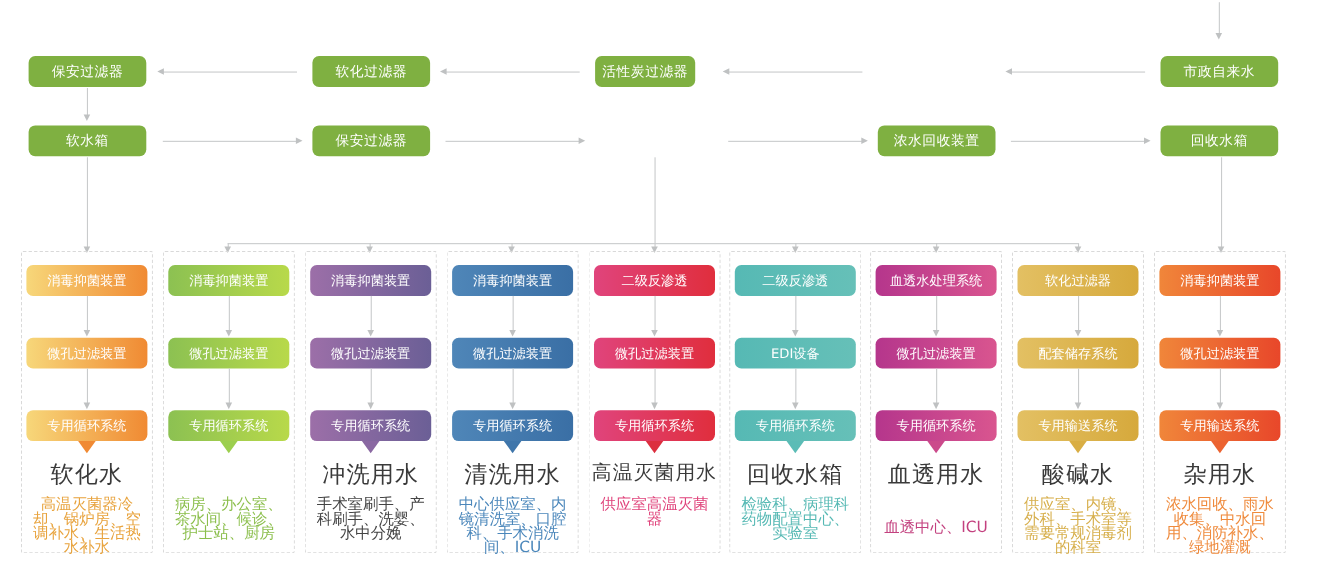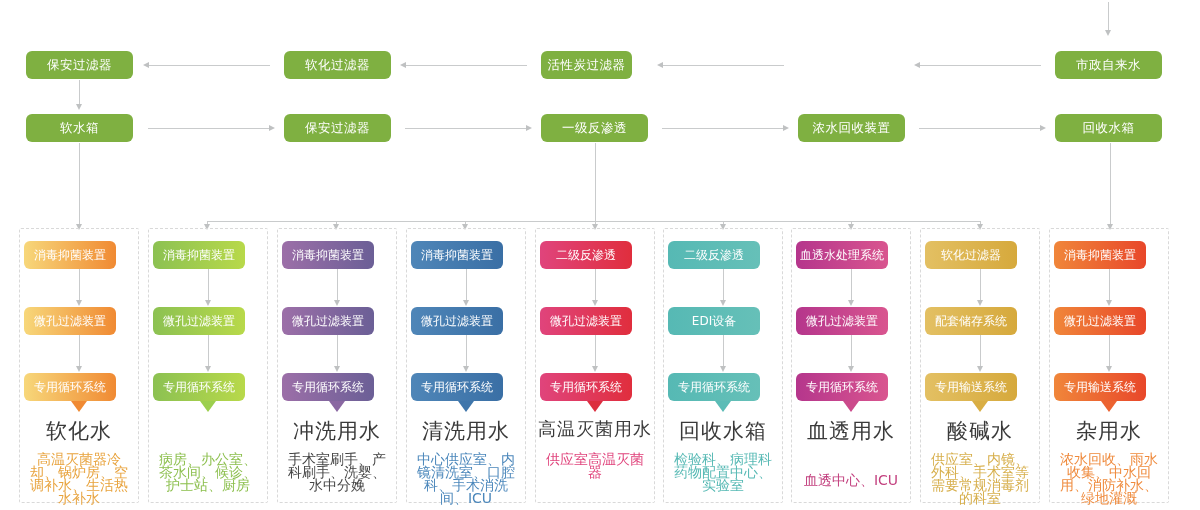--- a/index.html
+++ b/index.html
@@ -40,21 +40,21 @@
     top:228px;
     width:120px;
     height:275px;
     border:1px dashed #d9d9d9;
     border-radius:2px;
     box-sizing:border-box;
   }
   .stepbox{
     position:absolute;
     left:4px;
-    width:92px;
+    width:110px;
     height:28px;
     border-radius:6px;
     color:#ffffff;
     font-size:12px;
     display:flex;align-items:center;justify-content:center;
     white-space:nowrap;
     box-sizing:border-box;
   }
   .s1{top:12px;}
   .s2{top:78px;}
@@ -112,21 +112,20 @@
   <div class="arrow-l" style="left:143px;top:61.5px;"></div>
   <div class="hline" style="left:405px;top:65px;width:122px;"></div>
   <div class="arrow-l" style="left:400px;top:61.5px;"></div>
   <div class="hline" style="left:662px;top:65px;width:122px;"></div>
   <div class="arrow-l" style="left:657px;top:61.5px;"></div>
   <div class="hline" style="left:919px;top:65px;width:122px;"></div>
   <div class="arrow-l" style="left:914px;top:61.5px;"></div>
 
   <div class="gbox" style="left: 26px; top: 114px; width: 107px; background: rgb(127, 176, 65);">软水箱</div>
   <div class="gbox" style="left: 284px; top: 114px; width: 107px; background: rgb(127, 176, 65);">保安过滤器</div>
-  <div class="gbox" style="left: 541px; top: 114px; width: 107px; background: rgb(127, 176, 65);">一级反渗透</div>
   <div class="gbox" style="left: 798px; top: 114px; width: 107px; background: rgb(127, 176, 65);">浓水回收装置</div>
   <div class="gbox" style="left: 1055px; top: 114px; width: 107px; background: rgb(127, 176, 65);">回收水箱</div>
 
   <div class="hline" style="left:148px;top:128px;width:122px;"></div>
   <div class="arrow-r" style="left:269px;top:124.5px;"></div>
   <div class="hline" style="left:405px;top:128px;width:122px;"></div>
   <div class="arrow-r" style="left:526px;top:124.5px;"></div>
   <div class="hline" style="left:662px;top:128px;width:122px;"></div>
   <div class="arrow-r" style="left:783px;top:124.5px;"></div>
   <div class="hline" style="left:919px;top:128px;width:122px;"></div>

